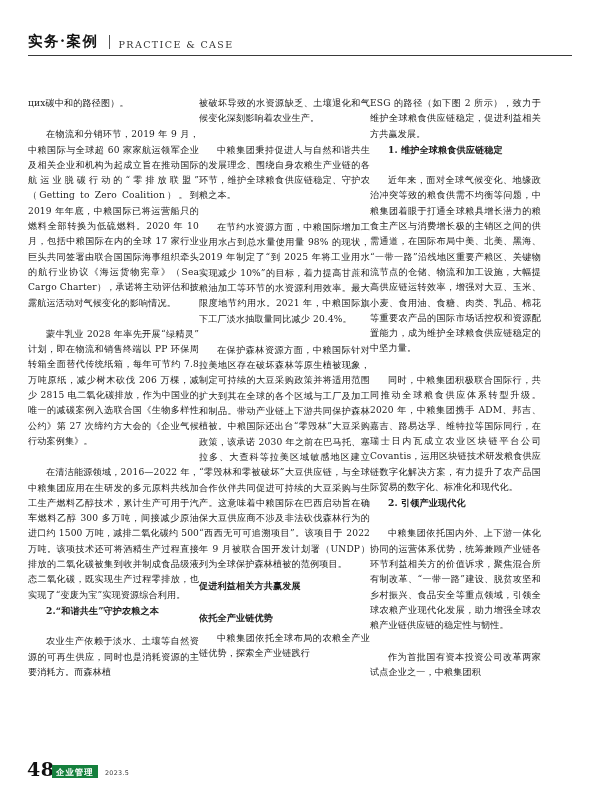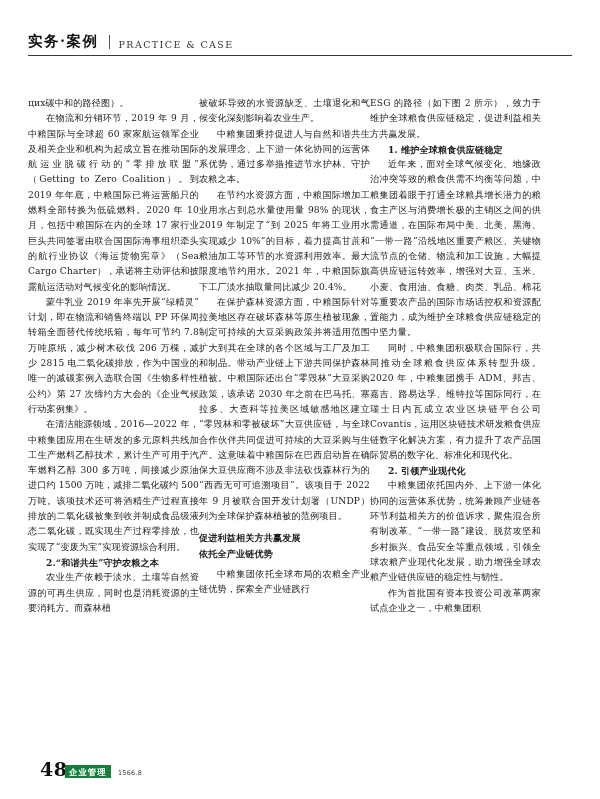--- a/index.html
+++ b/index.html
@@ -75,38 +75,38 @@
     margin: 0;
     font-family: "DejaVu Serif", "Liberation Serif", serif;
     font-size: 9.1px;
     line-height: 15.3px;
     text-align: justify;
     text-justify: inter-ideograph;
     color: #1b1b1b;
     letter-spacing: 0.15px;
   }
   .col p.indent { text-indent: 18px; }
-  .col p + p { margin-top: 0px; }
+  .col p + p { margin-top: 16px; }
   .h4 {
     font-weight: 700;
     text-indent: 18px;
   }
   .orange {
     color: #e8601c;
     font-weight: 700;
     font-family: "DejaVu Serif", "Liberation Serif", serif;
     font-size: 9.6px;
     line-height: 15.8px;
     letter-spacing: 0.2px;
   }
 
   
   .footer {
     position: absolute;
-    left: 40px;
+    left: 27px;
     bottom: 18px;
     width: 546px;
     height: 26px;
   }
   .page-no {
     position: absolute;
     left: 0;
     bottom: 1px;
     font-family: "DejaVu Serif", "Liberation Serif", serif;
     font-size: 19px;
@@ -146,28 +146,28 @@
   <div class="header">
     <span class="header-cn">实务·案例</span>
     <span class="header-divider"></span>
     <span class="header-en">PRACTICE &amp; CASE</span>
   </div>
 
   <div class="cols" id="cols">
       <div class="col">
         <p class="">цих碳中和的路径图）。</p>
         <p class="indent">在物流和分销环节，2019 年 9 月，中粮国际与全球超 60 家家航运领军企业及相关企业和机构为起成立旨在推动国际航运业脱碳行动的“零排放联盟”（Getting to Zero Coalition）。到 2019 年年底，中粮国际已将运营船只的燃料全部转换为低硫燃料。2020 年 10 月，包括中粮国际在内的全球 17 家行业巨头共同签署由联合国国际海事组织牵头的航行业协议《海运货物宪章》（Sea Cargo Charter），承诺将主动评估和披露航运活动对气候变化的影响情况。</p>
-        <p class="indent">蒙牛乳业 2019 年率先开展“绿精灵”计划，即在物流和销售终端以 PP 环保周转箱全面替代传统纸箱，每年可节约 7.8 万吨原纸，减少树木砍伐 206 万棵，减少 2815 电二氧化碳排放，作为中国业的唯一的减碳案例入选联合国《生物多样性公约》第 27 次缔约方大会的《企业气候行动案例集》。</p>
+        <p class="indent">蒙牛乳业 2028 年率先开展“绿精灵”计划，即在物流和销售终端以 PP 环保周转箱全面替代传统纸箱，每年可节约 7.8 万吨原纸，减少树木砍伐 206 万棵，减少 2815 电二氧化碳排放，作为中国业的唯一的减碳案例入选联合国《生物多样性公约》第 27 次缔约方大会的《企业气候行动案例集》。</p>
         <p class="indent">在清洁能源领域，2016—2022 年，中粮集团应用在生研发的多元原料共线加工生产燃料乙醇技术，累计生产可用于汽车燃料乙醇 300 多万吨，间接减少原油进口约 1500 万吨，减排二氧化碳约 500 万吨。该项技术还可将酒精生产过程直接排放的二氧化碳被集到收并制成食品级液态二氧化碳，既实现生产过程零排放，也实现了“变废为宝”实现资源综合利用。</p>
         <p class="h4">2.“和谐共生”守护农粮之本</p>
         <p class="indent">农业生产依赖于淡水、土壤等自然资源的可再生供应，同时也是消耗资源的主要消耗方。而森林植</p>
       </div>
       <div class="col">
         <p class="">被破坏导致的水资源缺乏、土壤退化和气候变化深刻影响着农业生产。</p>
-        <p class="indent">中粮集团秉持促进人与自然和谐共生的发展理念、上下游一体化协同的运营体系优势，通过多举措推进节水护林、守护农粮之本。</p>
+        <p class="indent">中粮集团秉持促进人与自然和谐共生的发展理念、围绕自身农粮生产业链的各环节，维护全球粮食供应链稳定、守护农粮之本。</p>
         <p class="indent">在节约水资源方面，中粮国际增加工业用水占到总水量使用量 98% 的现状，2019 年制定了“到 2025 年将工业用水实现减少 10%”的目标，着力提高甘蔗和粮油加工等环节的水资源利用效率。最大限度地节约用水。2021 年，中粮国际旗下工厂淡水抽取量同比减少 20.4%。</p>
         <p class="indent">在保护森林资源方面，中粮国际针对拉美地区存在破坏森林等原生植被现象，制定可持续的大豆采购政策并将适用范围扩大到其在全球的各个区域与工厂及加工和制品。带动产业链上下游共同保护森林植被。中粮国际还出台“零毁林”大豆采购政策，该承诺 2030 年之前在巴马托、塞拉多、大查科等拉美区域敏感地区建立“零毁林和零被破坏”大豆供应链，与全球合作伙伴共同促进可持续的大豆采购与生产。这意味着中粮国际在巴西启动旨在确保大豆供应商不涉及非法砍伐森林行为的“西西无可可追溯项目”。该项目于 2022 年 9 月被联合国开发计划署（UNDP）列为全球保护森林植被的范例项目。</p>
         <div style="height: 6px;"></div>
         <p class="orange">促进利益相关方共赢发展</p>
         <p class="orange">依托全产业链优势</p>
         <div style="height: 6px;"></div>
         <p class="indent">中粮集团依托全球布局的农粮全产业链优势，探索全产业链践行</p>
       </div>
       <div class="col">
         <p class="">ESG 的路径（如下图 2 所示），致力于维护全球粮食供应链稳定，促进利益相关方共赢发展。</p>
@@ -176,16 +176,16 @@
         <p class="indent">同时，中粮集团积极联合国际行，共同推动全球粮食供应体系转型升级。2020 年，中粮集团携手 ADM、邦吉、嘉吉、路易达孚、维特拉等国际同行，在瑞士日内瓦成立农业区块链平台公司 Covantis，运用区块链技术研发粮食供应链数字化解决方案，有力提升了农产品国际贸易的数字化、标准化和现代化。</p>
         <p class="h4">2. 引领产业现代化</p>
         <p class="indent">中粮集团依托国内外、上下游一体化协同的运营体系优势，统筹兼顾产业链各环节利益相关方的价值诉求，聚焦混合所有制改革、“一带一路”建设、脱贫攻坚和乡村振兴、食品安全等重点领域，引领全球农粮产业现代化发展，助力增强全球农粮产业链供应链的稳定性与韧性。</p>
         <p class="indent">作为首批国有资本投资公司改革两家试点企业之一，中粮集团积</p>
       </div>
     </div>
 
   <div class="footer">
     <span class="page-no">48</span>
     <span class="mag-badge">企业管理</span>
-    <span class="mag-date">1566.8</span>
+    <span class="mag-date">2023.5</span>
   </div>
 
 </div>
 
 </body></html>

